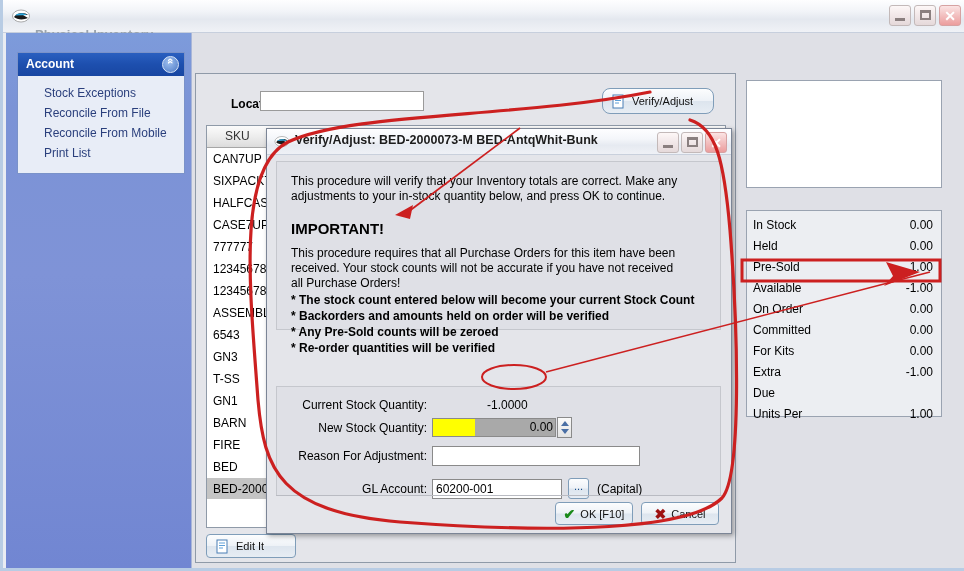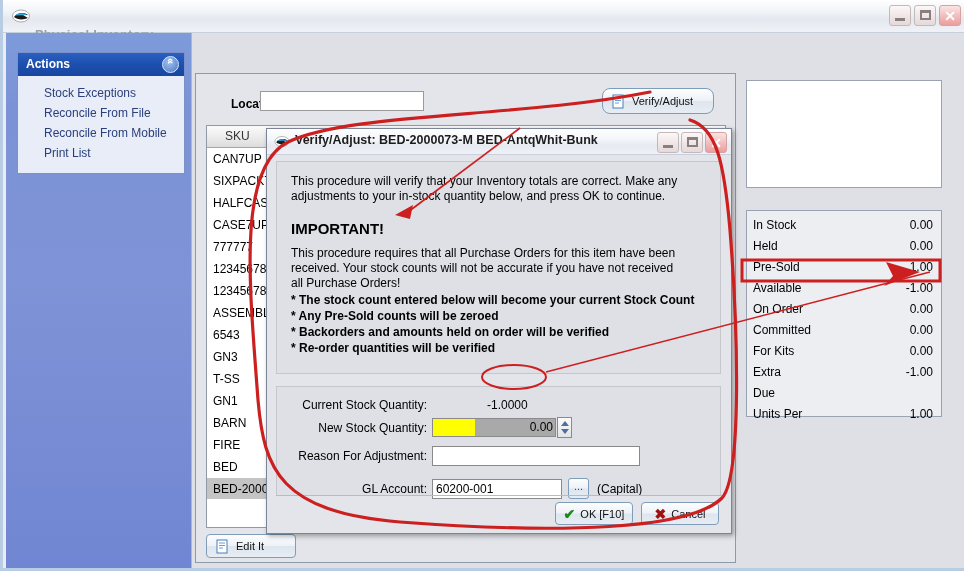--- a/index.html
+++ b/index.html
@@ -288,21 +288,21 @@
   }
   .dlg-btns { position: absolute; right: 4px; top: 3px; display: flex; gap: 2px; }
   .dlg-body {
     position: absolute; left: 0; top: 25px;
     width: 464px; height: 379px;
     box-sizing: border-box;
     padding: 6px;
   }
   .info-box {
     position: absolute; left: 9px; top: 7px;
-    width: 445px; height: 213px;
+    width: 445px; height: 169px;
     background: #dfe0e6;
     border: 1px solid #c5c7cd;
     box-sizing: border-box;
     padding: 12px 14px;
   }
   .p1 { font-size: 12px; color: #000; line-height: 15px; }
   .imp {
     font-size: 15px; font-weight: bold; color: #000;
     margin: 16px 0 9px 0;
   }
@@ -442,21 +442,21 @@
           </div>
         <div class="wbtn close">
             <span class="gly">✕</span>
           </div>
       </div>
     </div>
 
     <div class="sidebar">
       <div class="panel">
         <div class="panel-head">
-          <div class="panel-head-title">Actions</div>
+          <div class="panel-head-title">Account</div>
           <div class="chev-btn"></div>
         </div>
         <div class="panel-body">
           <span class="panel-link">Stock Exceptions</span>
           <span class="panel-link">Reconcile From File</span>
           <span class="panel-link">Reconcile From Mobile</span>
           <span class="panel-link">Print List</span>
         </div>
       </div>
     </div>
@@ -591,22 +591,22 @@
         <div class="p1">adjustments to your in-stock quantity below, and press OK to continue.</div>
 
         <div class="imp">IMPORTANT!</div>
 
         <div class="p2">This procedure requires that all Purchase Orders for this item have been</div>
         <div class="p2">received.  Your stock counts will not be accurate if you have not received</div>
         <div class="p2">all Purchase Orders!</div>
 
         <div class="bullets">
           <div class="bullet">* The stock count entered below will become your current Stock Count</div>
+          <div class="bullet">* Backorders and amounts held on order will be verified</div>
           <div class="bullet">* Any Pre-Sold counts will be zeroed</div>
-          <div class="bullet">* Backorders and amounts held on order will be verified</div>
           <div class="bullet">* Re-order quantities will be verified</div>
         </div>
       </div>
 
       <div class="form-box">
         <div class="flabel" style="left:20px; top:11px; width:130px;">Current Stock Quantity:</div>
         <div class="cur-val">-1.0000</div>
 
         <div class="flabel" style="left:20px; top:34px; width:130px;">New Stock Quantity:</div>
         <div class="spin-wrap">

